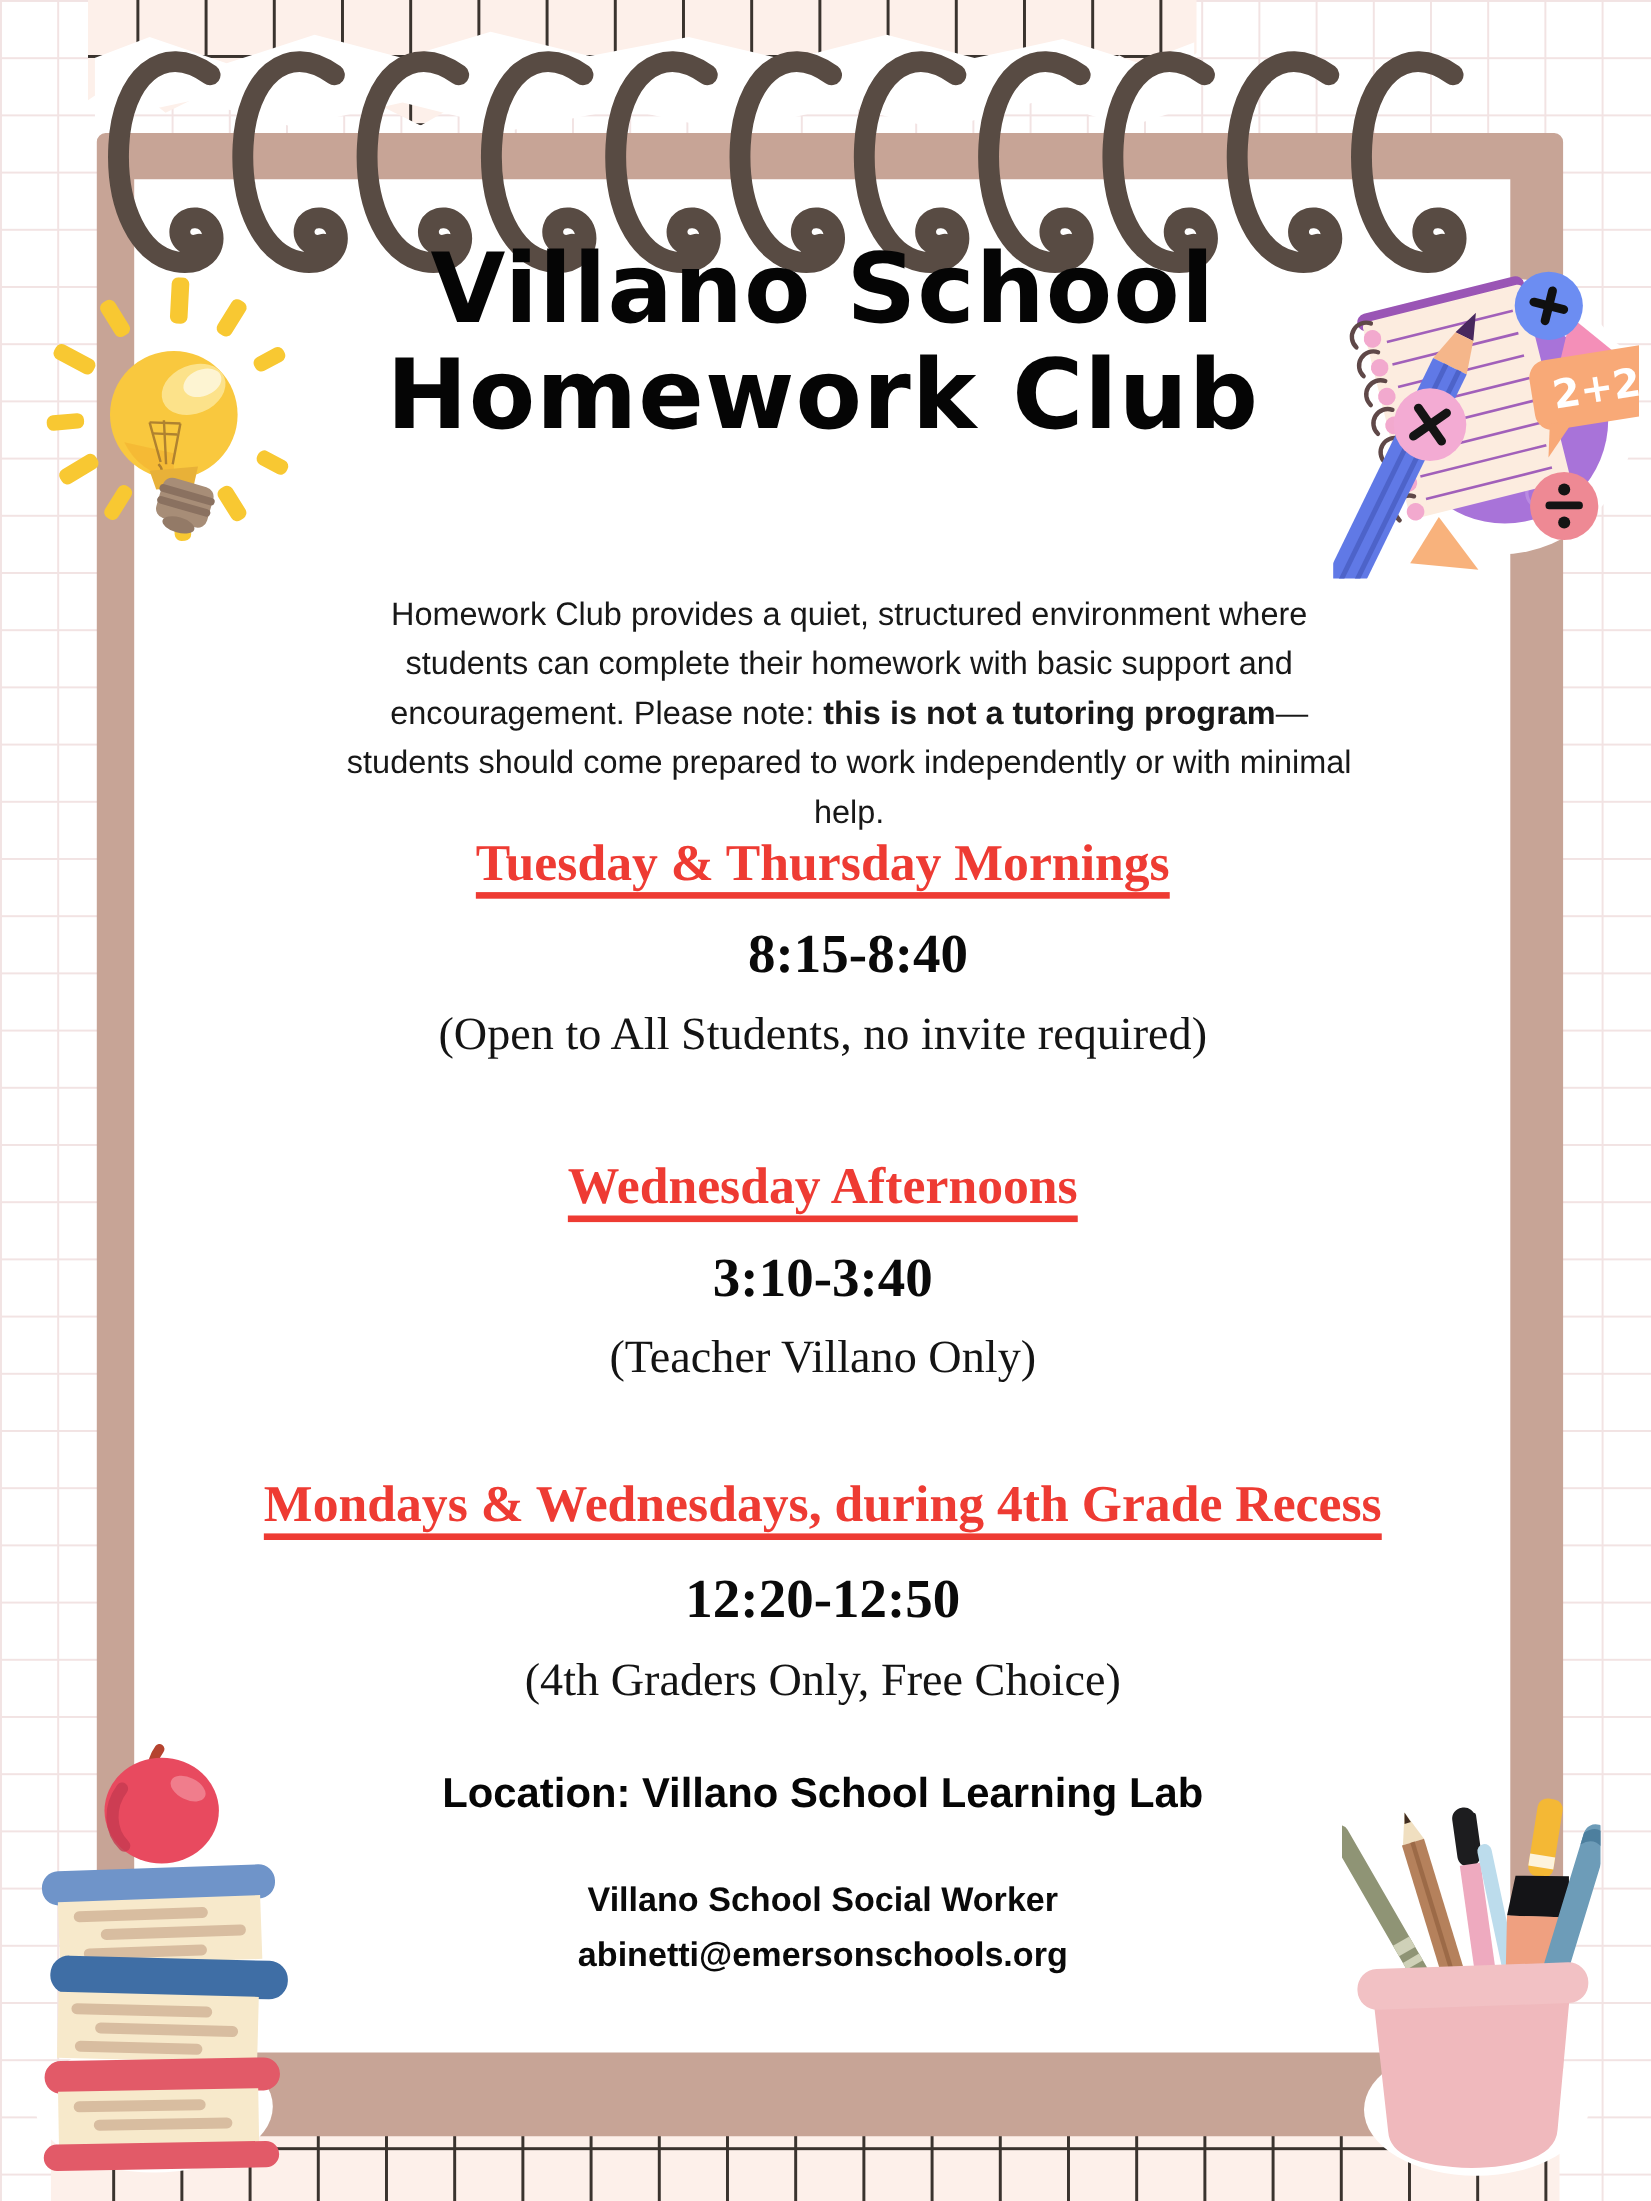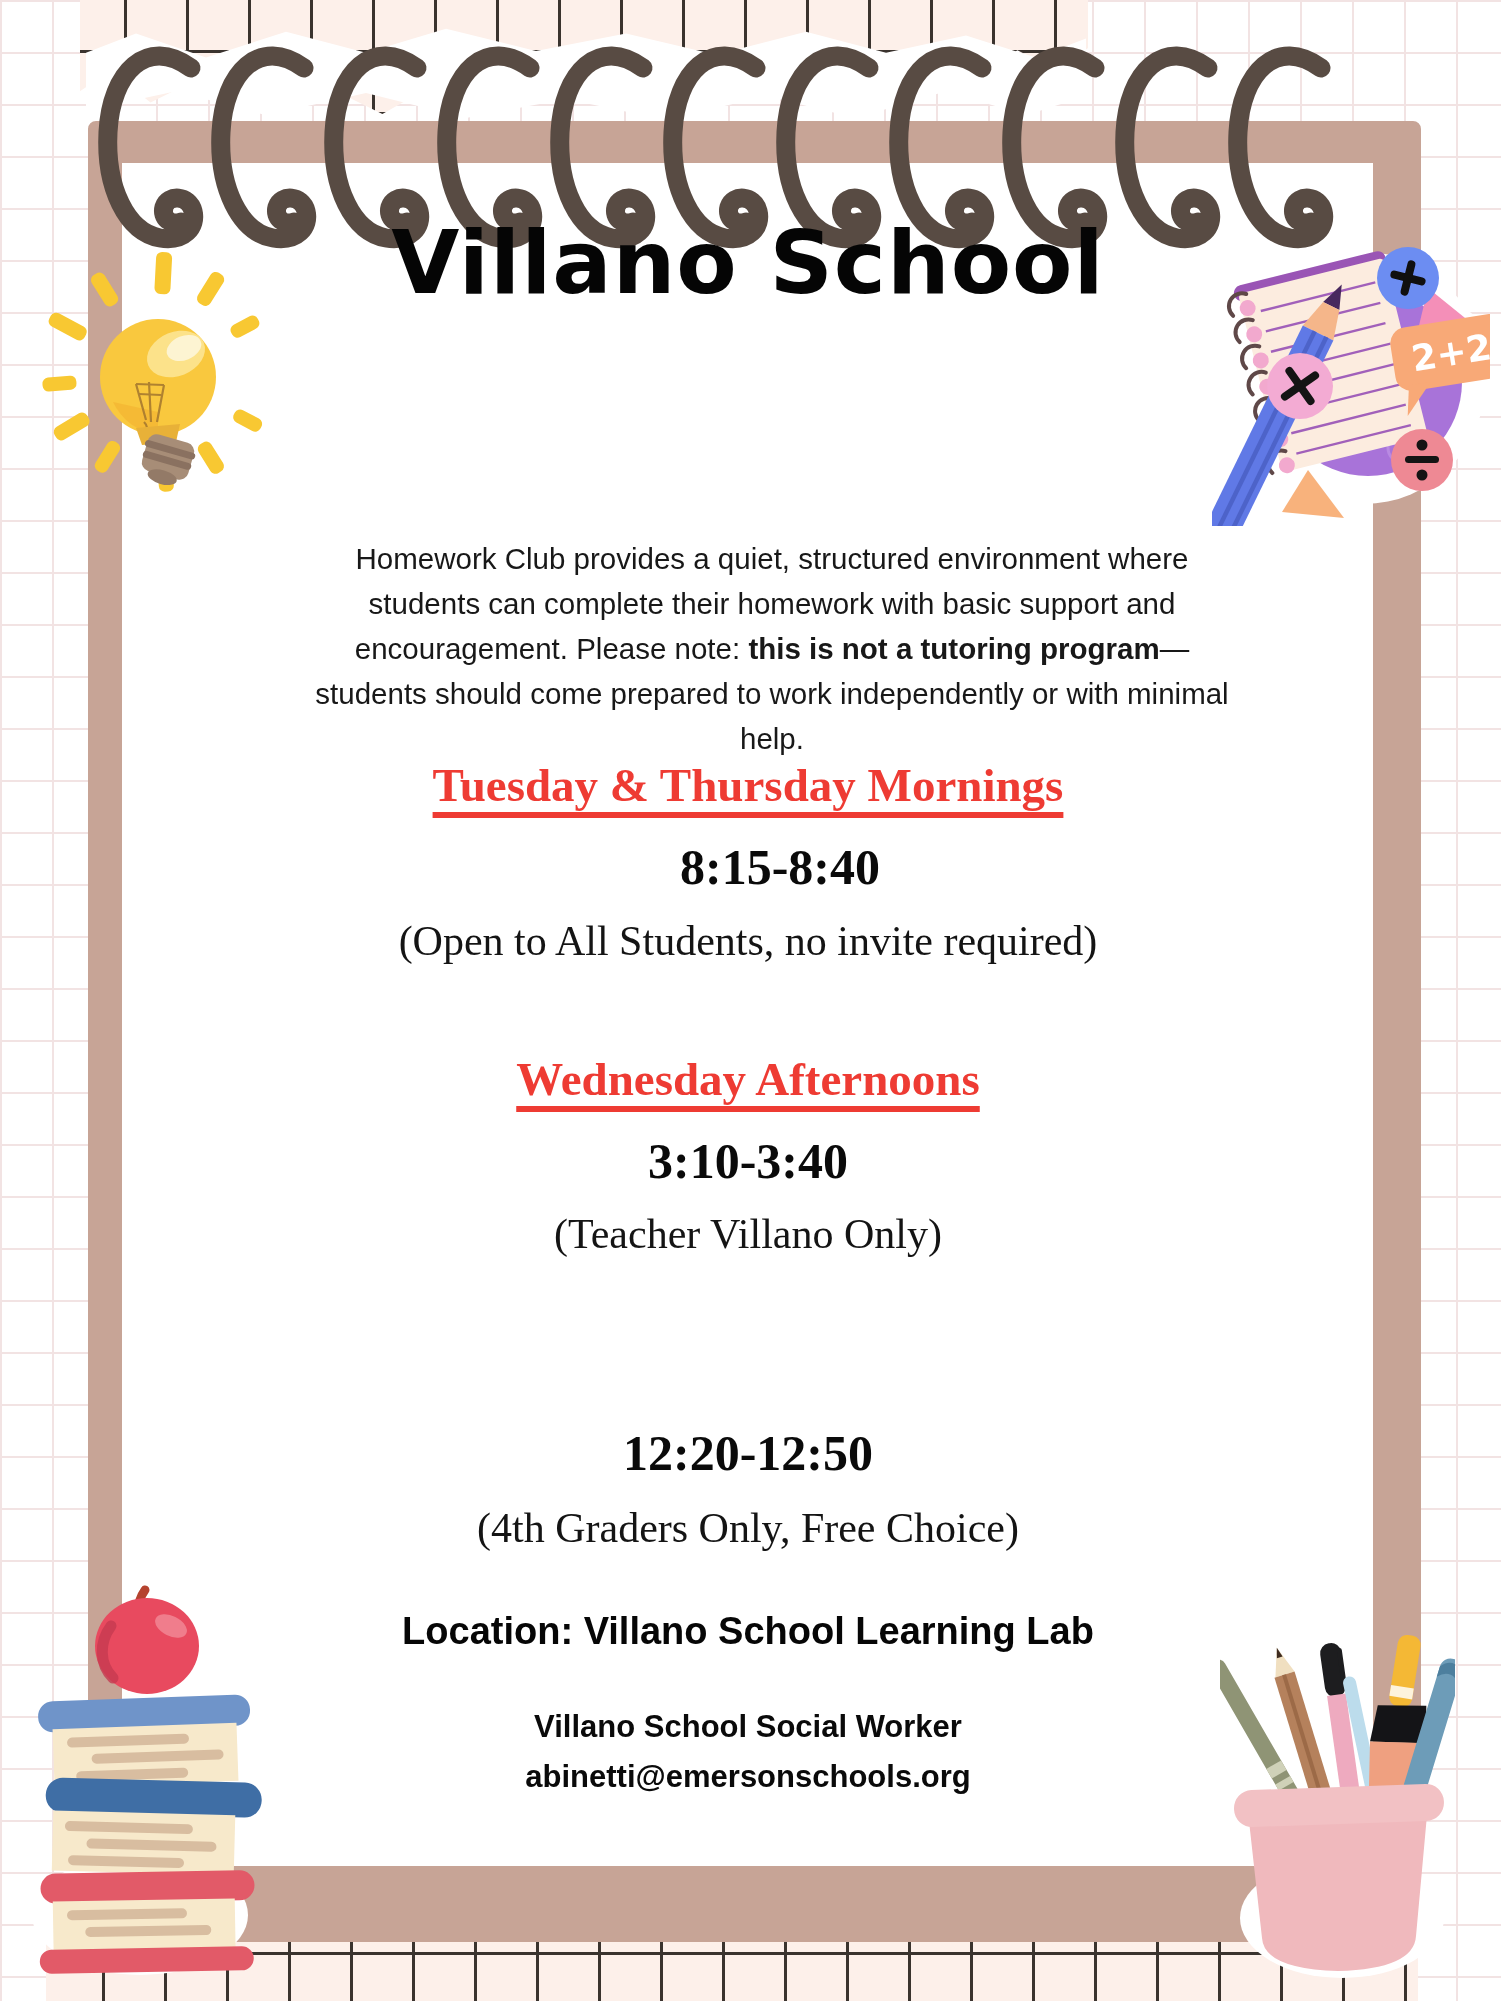--- a/index.html
+++ b/index.html
@@ -206,34 +206,36 @@
     <g transform="translate(176,104) rotate(-9)">
       <rect x="0" y="0" width="118" height="64" rx="16" fill="#f8a977"></rect>
       <polygon points="12,58 34,58 6,88" fill="#f8a977"></polygon>
       <text x="59" y="45" text-anchor="middle" font-family="DejaVu Sans, sans-serif" font-size="36" font-weight="bold" fill="#ffffff">2+2</text>
     </g>
     <polygon points="96,244 132,292 70,286" fill="#f8b27c"></polygon>
   </svg>
 
   <div class="tx title">
     <div>Villano School</div>
+    <div>Homework Club</div>
   </div>
 
   <div class="tx intro">
     <span class="inner"><span>Homework Club provides a quiet, structured environment where students can complete their homework with basic support and encouragement. Please note: </span><strong>this is not a tutoring program</strong><span>—students should come prepared to work independently or with minimal help.</span></span>
   </div>
 
   <div class="tx session-heading s1h">Tuesday &amp; Thursday Mornings</div>
   <div class="tx session-time s1t">8:15-8:40</div>
   <div class="tx session-note s1n">(Open to All Students, no invite required)</div>
 
   <div class="tx session-heading s2h">Wednesday Afternoons</div>
   <div class="tx session-time s2t">3:10-3:40</div>
   <div class="tx session-note s2n">(Teacher Villano Only)</div>
 
+  <div class="tx session-heading s3h">Mondays &amp; Wednesdays, during 4th Grade Recess</div>
   <div class="tx session-time s3t">12:20-12:50</div>
   <div class="tx session-note s3n">(4th Graders Only, Free Choice)</div>
 
   <div class="tx location">Location: Villano School Learning Lab</div>
 
   <div class="tx host">
     <div>Villano School Social Worker</div>
     <div>abinetti@emersonschools.org</div>
   </div>
 

